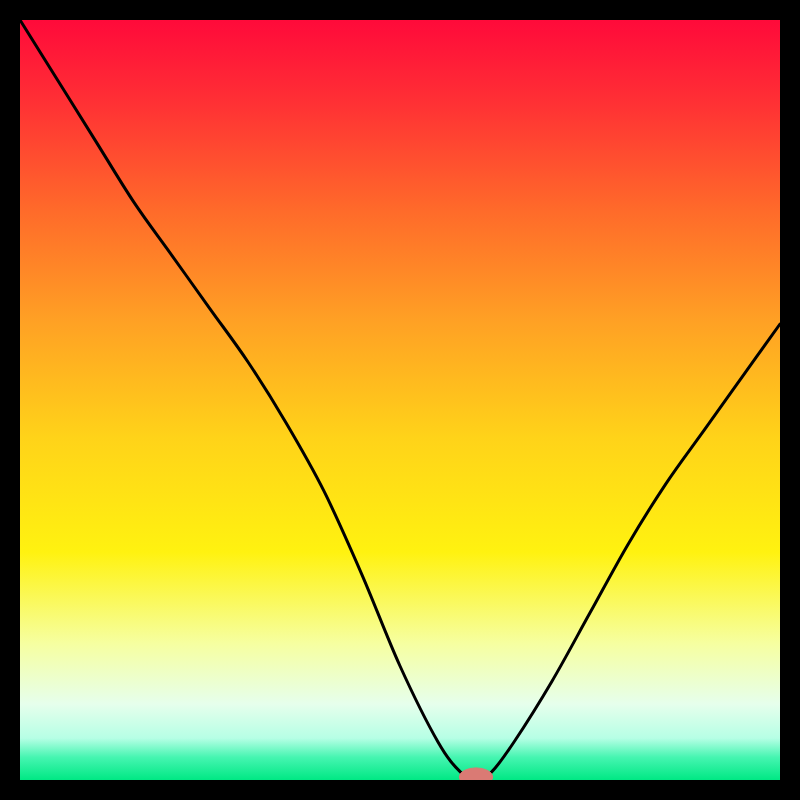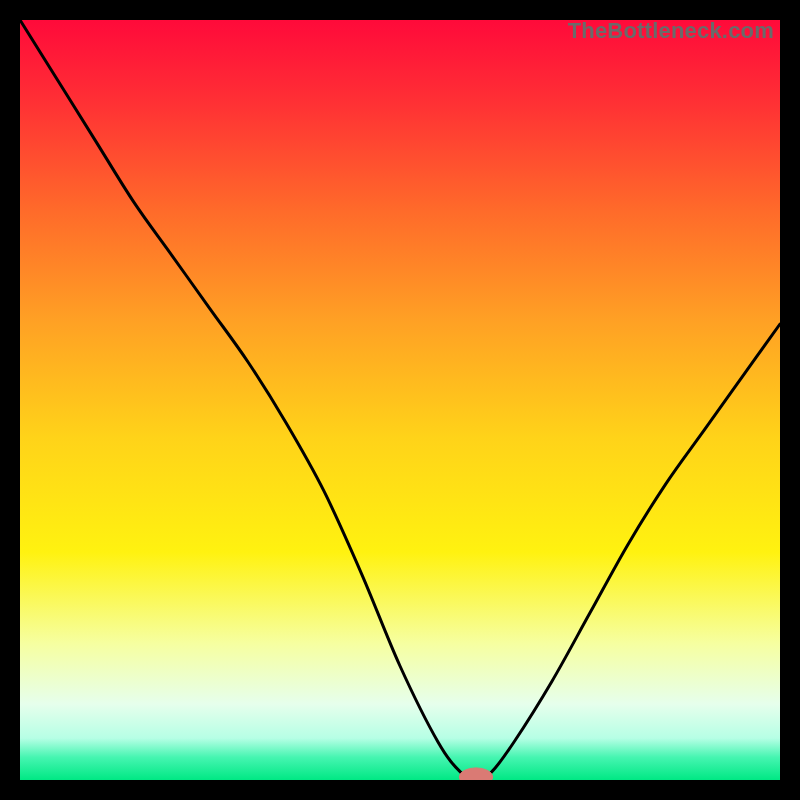--- a/index.html
+++ b/index.html
@@ -53,14 +53,13 @@
           <stop offset="90%" stop-color="#e6ffec"></stop>
           <stop offset="94.5%" stop-color="#b6ffe5"></stop>
           <stop offset="97%" stop-color="#46f5b1"></stop>
           <stop offset="100%" stop-color="#00e884"></stop>
         </linearGradient>
     </defs>
     <rect x="0" y="0" width="760" height="760" fill="url(#bg-grad)"></rect>
     <path id="curve" fill="none" stroke-width="3" stroke-linecap="round" stroke-linejoin="round" d="M 0 0 C 6.333333333333333 10.133333333333326, 25.333333333333336 40.53333333333329, 38 60.799999999999955 C 50.666666666666664 81.06666666666662, 63.333333333333336 101.33333333333336, 76 121.60000000000002 C 88.66666666666667 141.8666666666667, 101.33333333333333 163.39999999999998, 114 182.39999999999998 C 126.66666666666667 201.39999999999998, 139.33333333333334 217.86666666666667, 152 235.60000000000002 C 164.66666666666666 253.33333333333337, 177.33333333333334 271.0666666666667, 190 288.8 C 202.66666666666666 306.5333333333333, 215.33333333333334 322.99999999999994, 228 341.99999999999994 C 240.66666666666666 360.99999999999994, 253.33333333333334 381.26666666666665, 266 402.8 C 278.6666666666667 424.33333333333337, 291.3333333333333 445.8666666666667, 304 471.2 C 316.6666666666667 496.5333333333333, 329.3333333333333 525.6666666666666, 342 554.8 C 354.6666666666667 583.9333333333333, 367.3333333333333 618.1333333333333, 380 646 C 392.6666666666667 673.8666666666667, 407.86666666666673 704.2666666666667, 418.00000000000006 722 C 428.1333333333334 739.7333333333333, 434.46666666666664 746.0666666666666, 440.79999999999995 752.4 C 447.13333333333327 758.7333333333333, 450.93333333333334 760, 456 760 C 461.06666666666666 760, 464.8666666666667 758.7333333333333, 471.2 752.4 C 477.5333333333333 746.0666666666666, 483.8666666666667 737.2, 494 722 C 504.1333333333333 706.8, 519.3333333333334 682.7333333333333, 532 661.2 C 544.6666666666666 639.6666666666667, 557.3333333333334 615.5999999999999, 570 592.8 C 582.6666666666666 570, 595.3333333333334 545.9333333333333, 608 524.4 C 620.6666666666666 502.8666666666667, 633.3333333333334 482.59999999999997, 646 463.59999999999997 C 658.6666666666666 444.59999999999997, 671.3333333333334 428.1333333333333, 684 410.4 C 696.6666666666666 392.66666666666663, 709.3333333333334 374.93333333333334, 722 357.2 C 734.6666666666666 339.46666666666664, 753.6666666666666 312.8666666666667, 760 304" stroke="#000000"></path>
     <ellipse id="marker" cx="456" cy="757" rx="16.720000000000002" ry="9.120000000000001" fill="#da7a74" stroke="#da7a74" stroke-width="1"></ellipse>
   </svg>
-  <div class="watermark">TheBottleneck.com</div>
 </div>
 
 </body></html>

